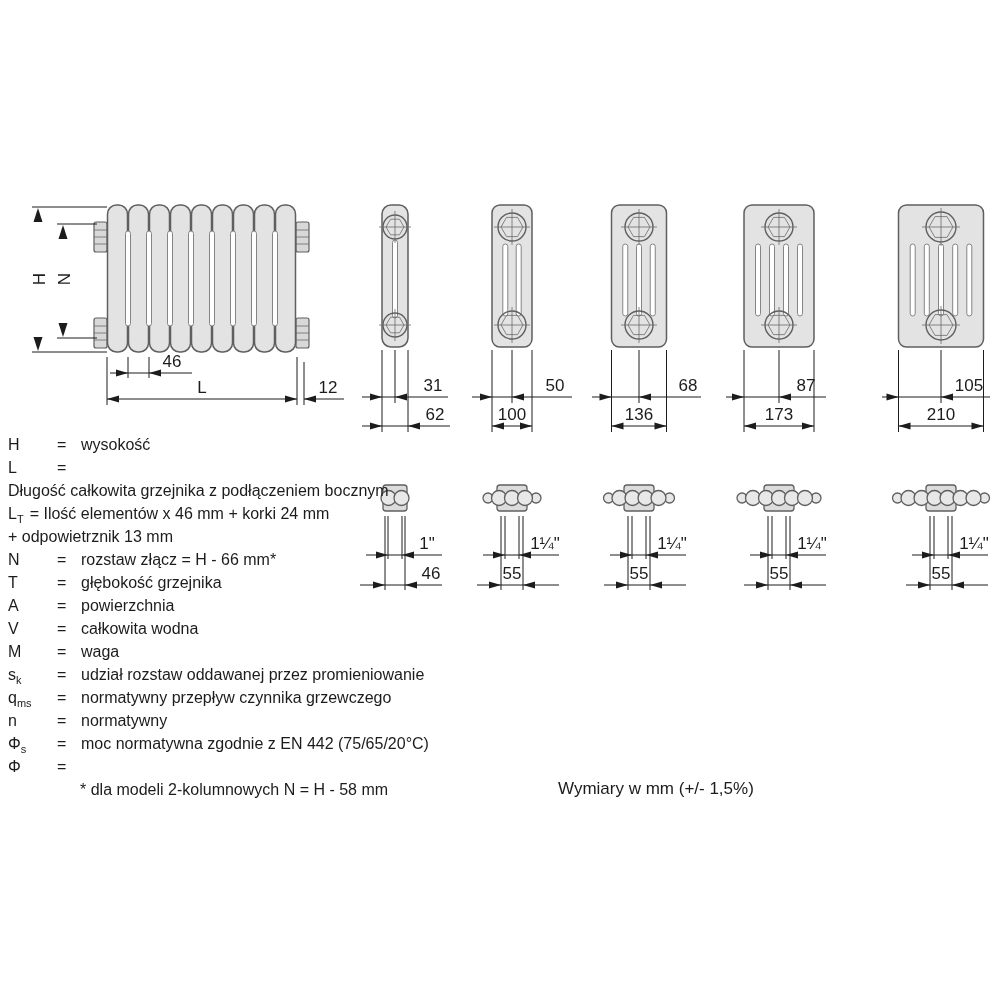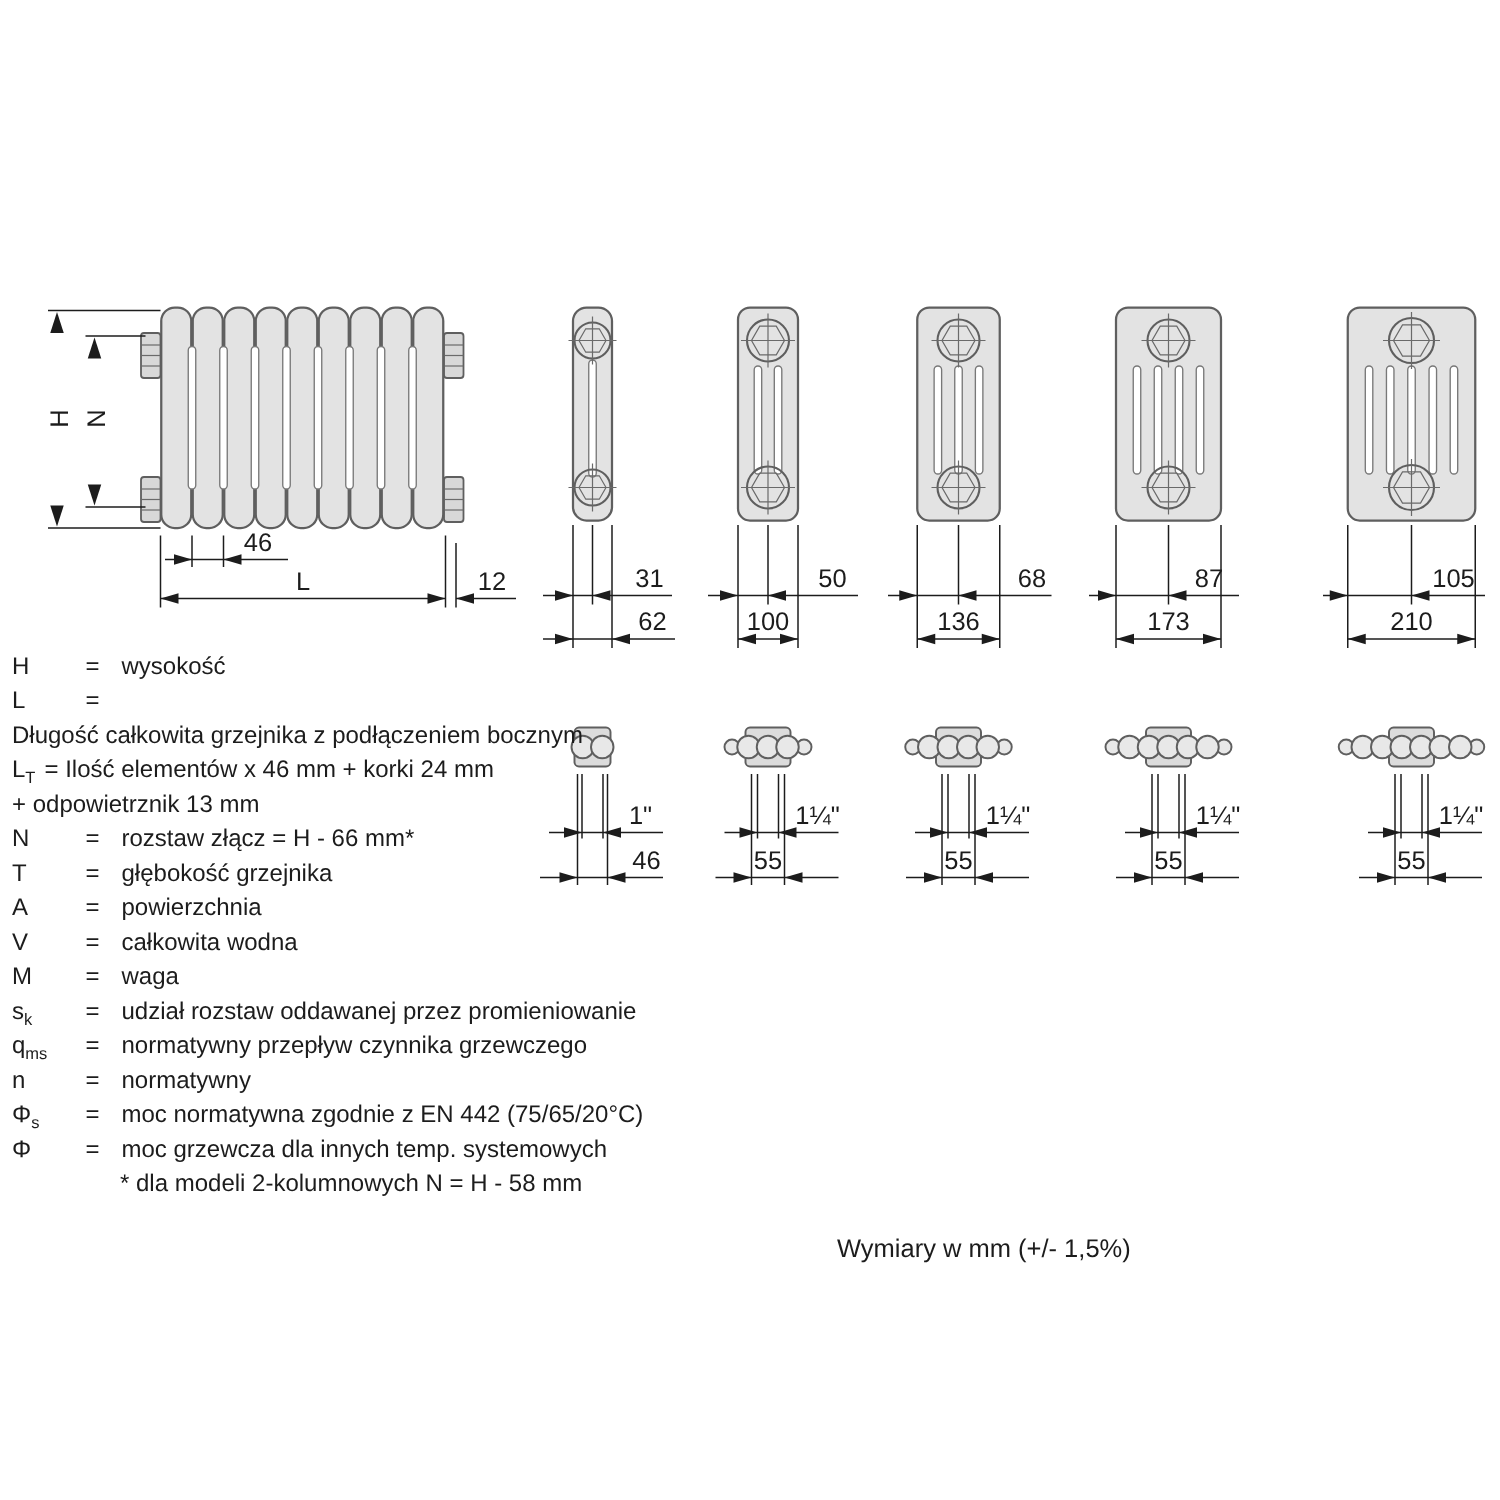--- a/index.html
+++ b/index.html
@@ -8,21 +8,21 @@
   .abs{position:absolute;}
   
   #legend{left:8px;top:433px;width:480px;font-size:16px;line-height:23px;}
   .lg-row{display:flex;height:23px;white-space:nowrap;}
   .lg-row .c1{width:49px;flex:0 0 49px;}
   .lg-row .c2{width:24px;flex:0 0 24px;}
   .lg-row.note{padding-left:72px;}
   sub{font-size:11px;}
   .inline-eq{margin-left:6px;}
   
-  #caption{left:558px;top:779px;font-size:17px;margin-top:44px;}
+  #caption{left:558px;top:779px;font-size:17px;}
   
   svg{position:absolute;overflow:visible;}
   svg text{font-family:"Liberation Sans",sans-serif;font-size:17px;fill:#1c1c1c;}
   .body{fill:#e3e3e3;stroke:#5f5f5f;stroke-width:1.5;}
   .slot{fill:#ffffff;stroke:#787878;stroke-width:0.9;}
   .fit{fill:none;stroke:#5f5f5f;stroke-width:1.4;}
   .fitthin{stroke:#6a6a6a;stroke-width:0.8;fill:none;}
   .stub{fill:#d8d8d8;stroke:#5f5f5f;stroke-width:1.2;}
   .rib{stroke:#6a6a6a;stroke-width:0.8;}
   .dim{stroke:#1c1c1c;stroke-width:1;fill:none;}
@@ -448,21 +448,20 @@
       <span>normatywny</span>
     </div>
     <div class="lg-row">
       <span class="c1"><span>Φ</span><sub>s</sub></span>
       <span class="c2">=</span>
       <span>moc normatywna zgodnie z EN 442 (75/65/20°C)</span>
     </div>
     <div class="lg-row">
       <span class="c1"><span>Φ</span><sub></sub></span>
       <span class="c2">=</span>
-      <span>moc grzewcza dla innych temp. systemowych</span>
     </div>
     <div class="lg-row note">
       <span>* dla modeli 2-kolumnowych N = H - 58 mm</span>
     </div>
   </div>
 
   <div id="caption" class="abs">Wymiary w mm (+/- 1,5%)</div>
 
 </div>
 

